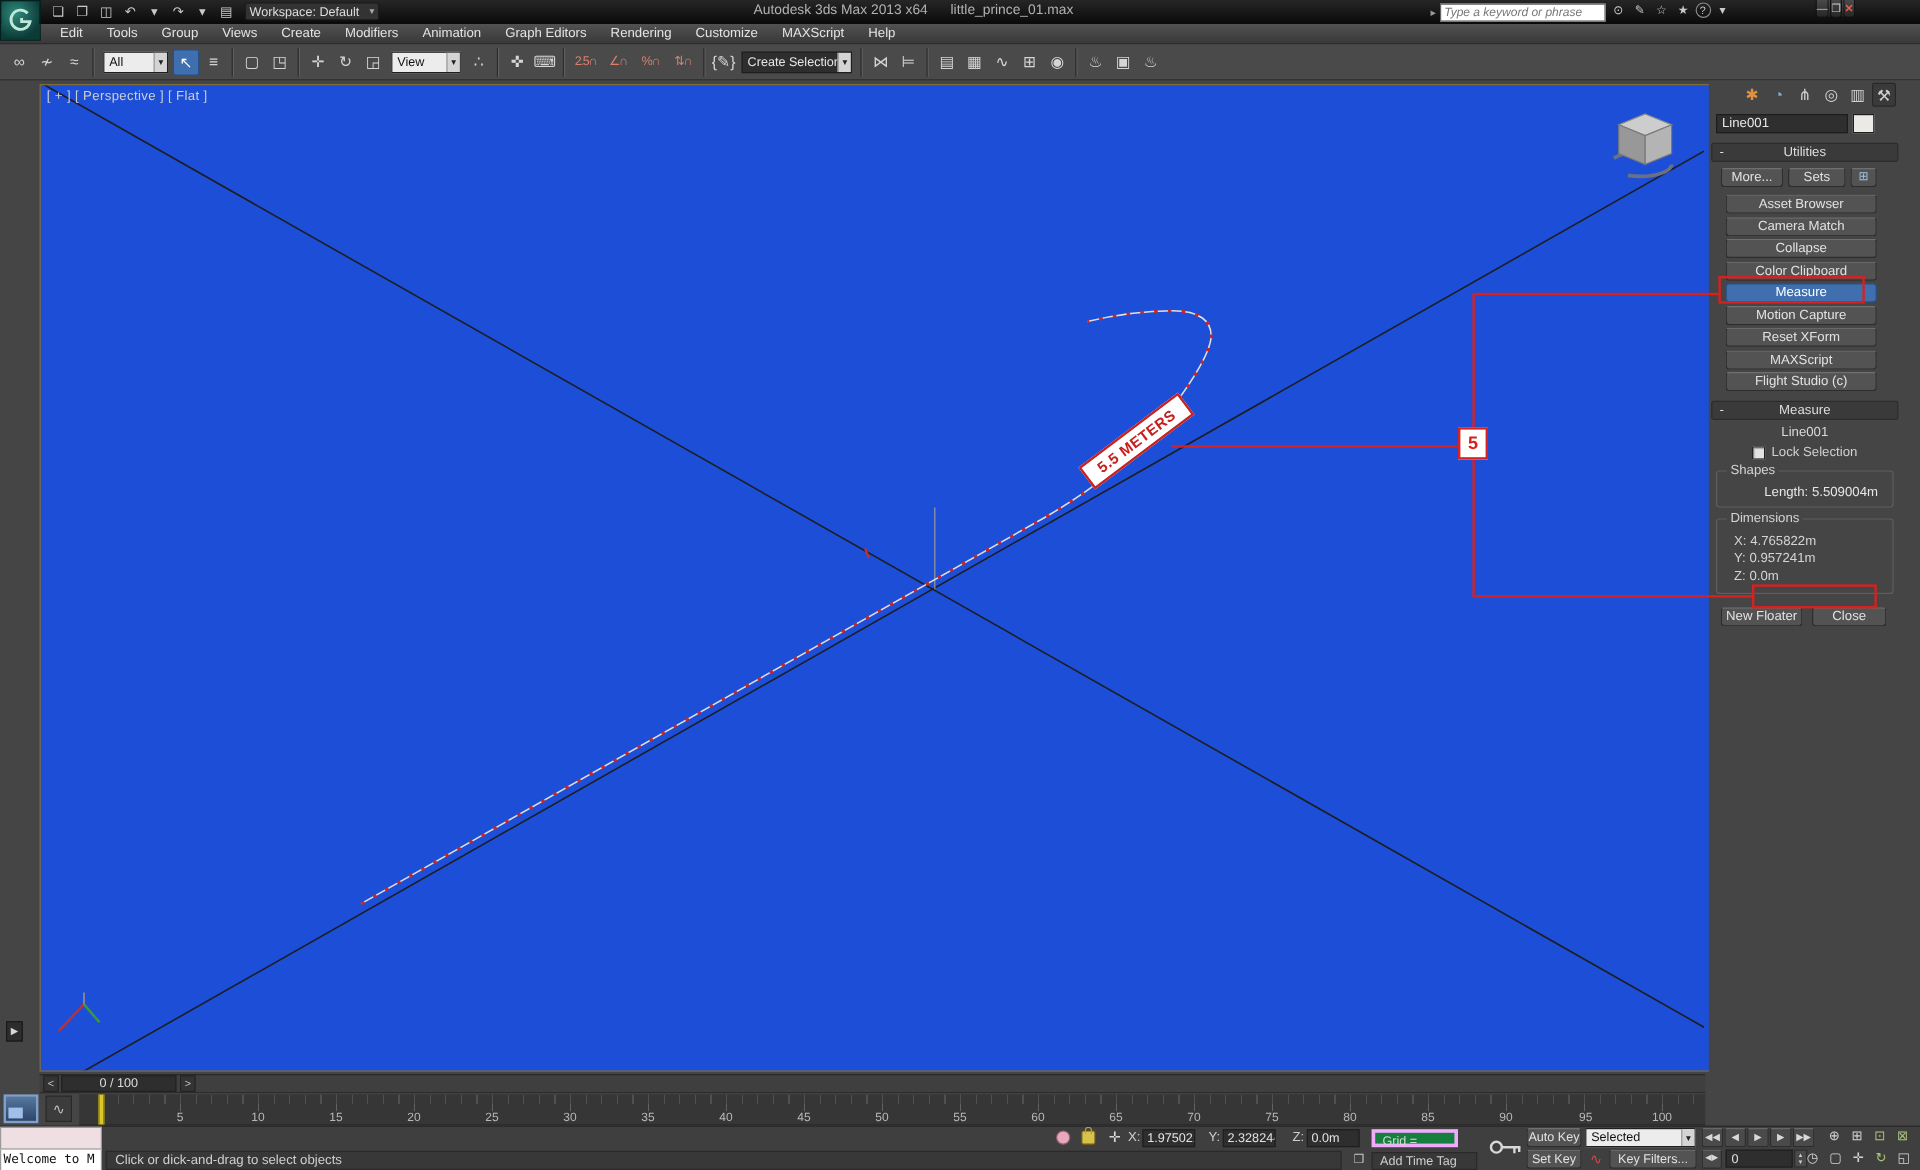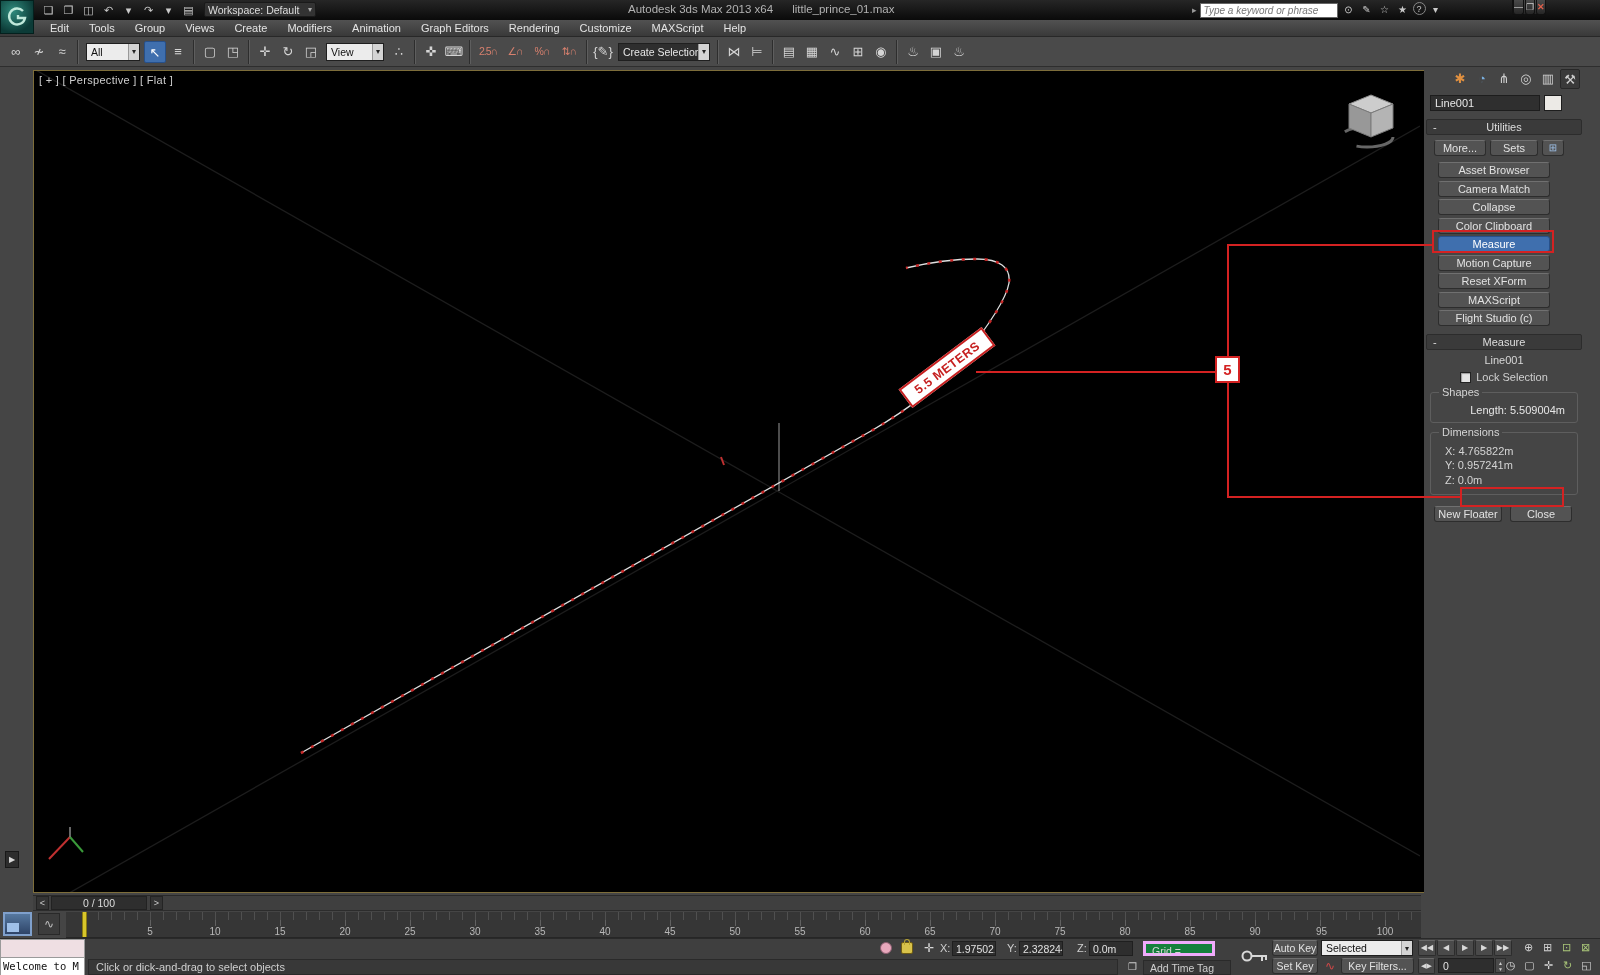--- a/index.html
+++ b/index.html
@@ -39,21 +39,21 @@
   .tsep{width:2px;height:24px;border-left:1px solid #2d2d2d;border-right:1px solid #5e5e5e;margin:0 3px;flex:none}
   .dd{height:18px;background:#ececec;border:1px solid #1f1f1f;display:flex;align-items:center;font-size:10.5px;color:#111;padding-left:4px;margin:0 3px;flex:none}
   .dd .ddtext{overflow:hidden;white-space:nowrap;flex:1}
   .dd .caret{font-size:8px;color:#222;background:#d4d4d4;border-left:1px solid #999;height:100%;display:flex;align-items:center;padding:0 3px}
   #filter-dd{width:54px}
   #coord-dd{width:58px}
   #sets-combo{width:92px;background:#2e2e2e}
   #sets-combo .ddtext{color:#e6e6e6}
 
   
-  #viewport{left:33px;top:70px;width:1556px;height:823px;background:#000000;border:1px solid #7d6d3a;overflow:hidden}
+  #viewport{left:33px;top:70px;width:1556px;height:823px;background:#1d4ed8;border:1px solid #7d6d3a;overflow:hidden}
   #viewport-label{left:5px;top:3px;font-size:11px;color:#cfcfcf;letter-spacing:.3px;z-index:5}
   #vp-svg{left:0;top:0;z-index:1}
   #viewcube{left:1305px;top:18px;z-index:4}
   #world-axis{left:6px;top:752px;z-index:4}
   #vp-tab-btn{left:5px;top:851px;width:14px;height:17px;background:#2d2d2d;border:1px solid #191919;color:#d8d8d8;font-size:8px;text-align:center;line-height:16px;z-index:30}
 
   
   .overlay{z-index:60;pointer-events:none}
   .redline{background:#d42222}
   #callout-hline{left:976px;top:371px;width:252px;height:2px}
@@ -75,21 +75,21 @@
   #object-color-swatch{width:18px;height:16px;background:#eceae6;border:1px solid #1d1d1d}
   .rollout{margin:8px 2px 0 2px}
   .rollout-header{height:16px;background:#3a3a3a;border:1px solid #2c2c2c;border-radius:2px;font-size:11px;color:#dedede;text-align:center;line-height:15px;position:relative}
   .rollout-header .minus{position:absolute;left:6px;top:0}
   #more-sets-row{display:flex;gap:4px;margin:5px 0 6px 8px}
   .pbtn{background:#535353;border:1px solid #2d2d2d;border-top-color:#707070;border-radius:3px;font-size:11px;color:#e2e2e2;text-align:center;height:16px;line-height:14px;display:block}
   #more-button{width:52px}
   #sets-button{width:48px}
   #sets-icon-button{width:22px;font-size:10px;color:#9ec0e8}
   #utility-buttons{display:flex;flex-direction:column;gap:2.5px;padding-left:12px}
-  #utility-buttons .ubtn{width:112px;background:#535353;border:1px solid #2d2d2d;border-top-color:#707070;border-radius:3px;font-size:11px;color:#e2e2e2;text-align:center;height:16px;line-height:14px}
+  #utility-buttons .ubtn{width:126px;background:#535353;border:1px solid #2d2d2d;border-top-color:#707070;border-radius:3px;font-size:11px;color:#e2e2e2;text-align:center;height:16px;line-height:14px}
   #utility-buttons .ubtn.active{background:#3f6fae;border-color:#27508a;color:#fff}
   #measure-objname{text-align:center;font-size:11px;color:#d8d8d8;margin-top:4px}
   .checkrow{display:flex;gap:5px;justify-content:center;align-items:center;margin-top:5px;font-size:11px}
   .checkbox{width:11px;height:11px;background:#e4e4e4;border:1px solid #222;box-shadow:inset 1px 1px 1px #999;flex:none}
   .groupbox{border:1px solid #5e5e5e;border-radius:3px;margin:9px 4px 0 4px;position:relative;padding:9px 4px 6px 4px;font-size:11px;color:#d4d4d4}
   .groupbox .legend{position:absolute;top:-7px;left:8px;background:#454545;padding:0 3px}
   .gline-r{text-align:right;padding-right:26px;margin:1px 0}
   .gline-c{text-align:center;margin:1px 0}
   #create-center-point-button{width:118px;margin:5px auto 0 auto}
   #length-line{text-align:right;padding-right:8px;color:#e6e6e6;margin-top:2px}

